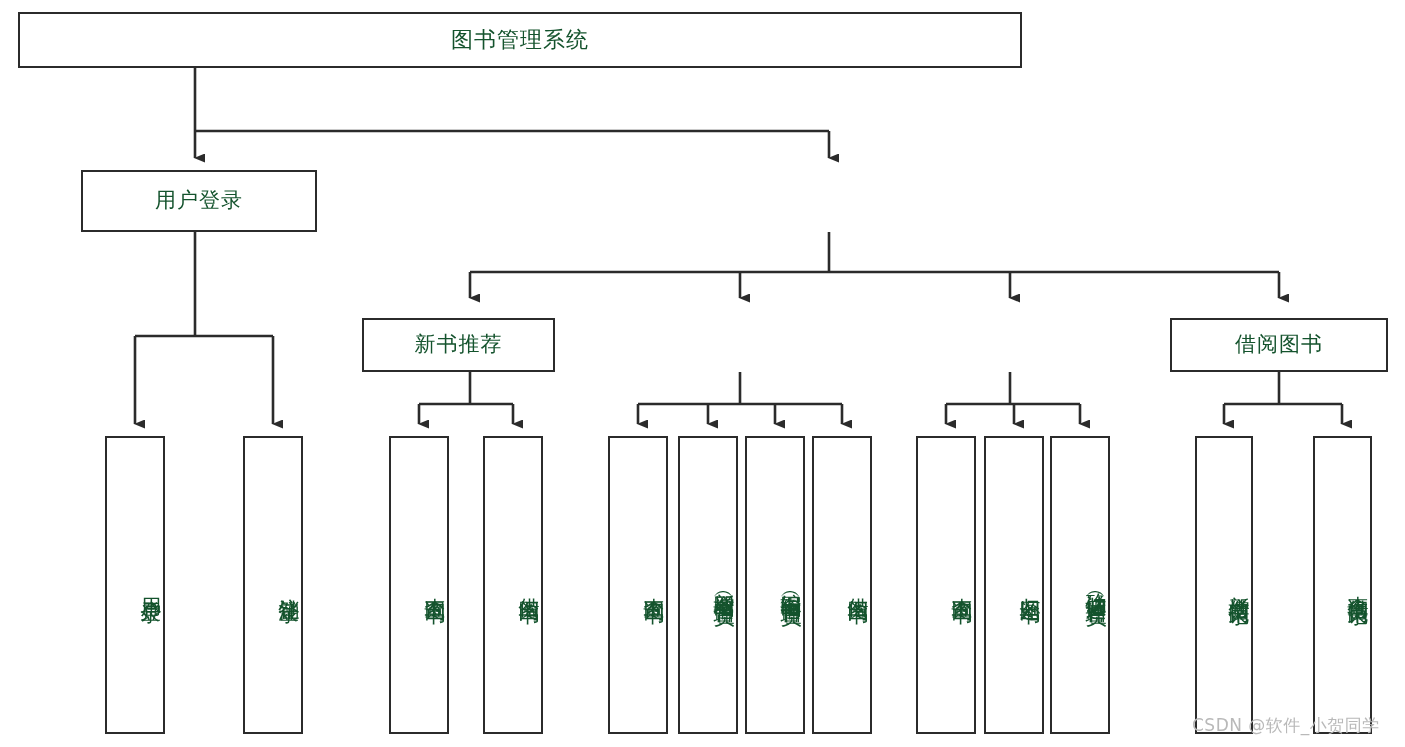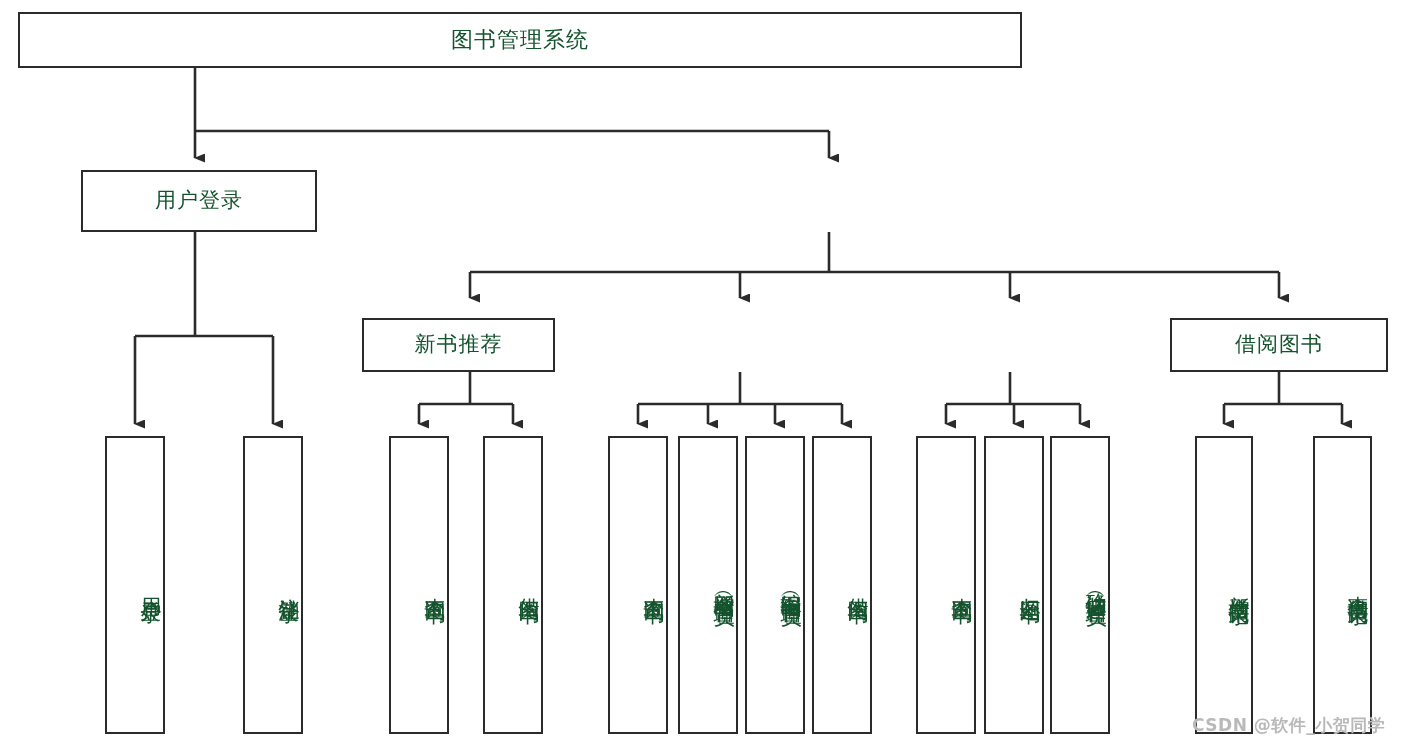--- a/index.html
+++ b/index.html
@@ -59,21 +59,20 @@
     text-align: center;
   }
   .node.root { font-size: 22px; }
   .watermark {
     position: absolute;
     font-size: 17px;
     color: #b9b9b9;
     letter-spacing: 0.5px;
     white-space: nowrap;
     font-family: "DejaVu Sans", "Liberation Sans", sans-serif;
-    font-weight: bold;
   }
 </style>
 </head>
 <body>
 
 <div id="canvas">
 
   <svg id="edges" viewBox="0 0 1405 747">
     <defs>
       <marker id="arrow" markerWidth="9" markerHeight="11" refX="4.5" refY="10" orient="auto" markerUnits="userSpaceOnUse">

